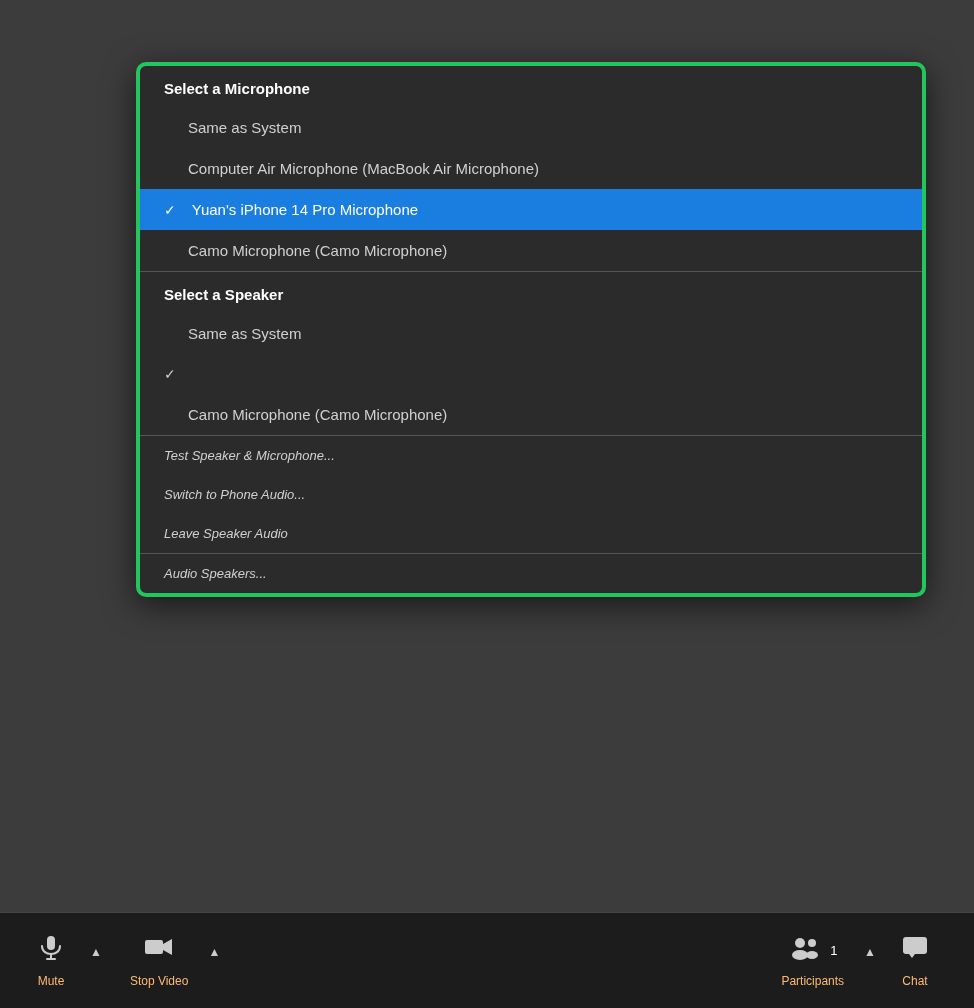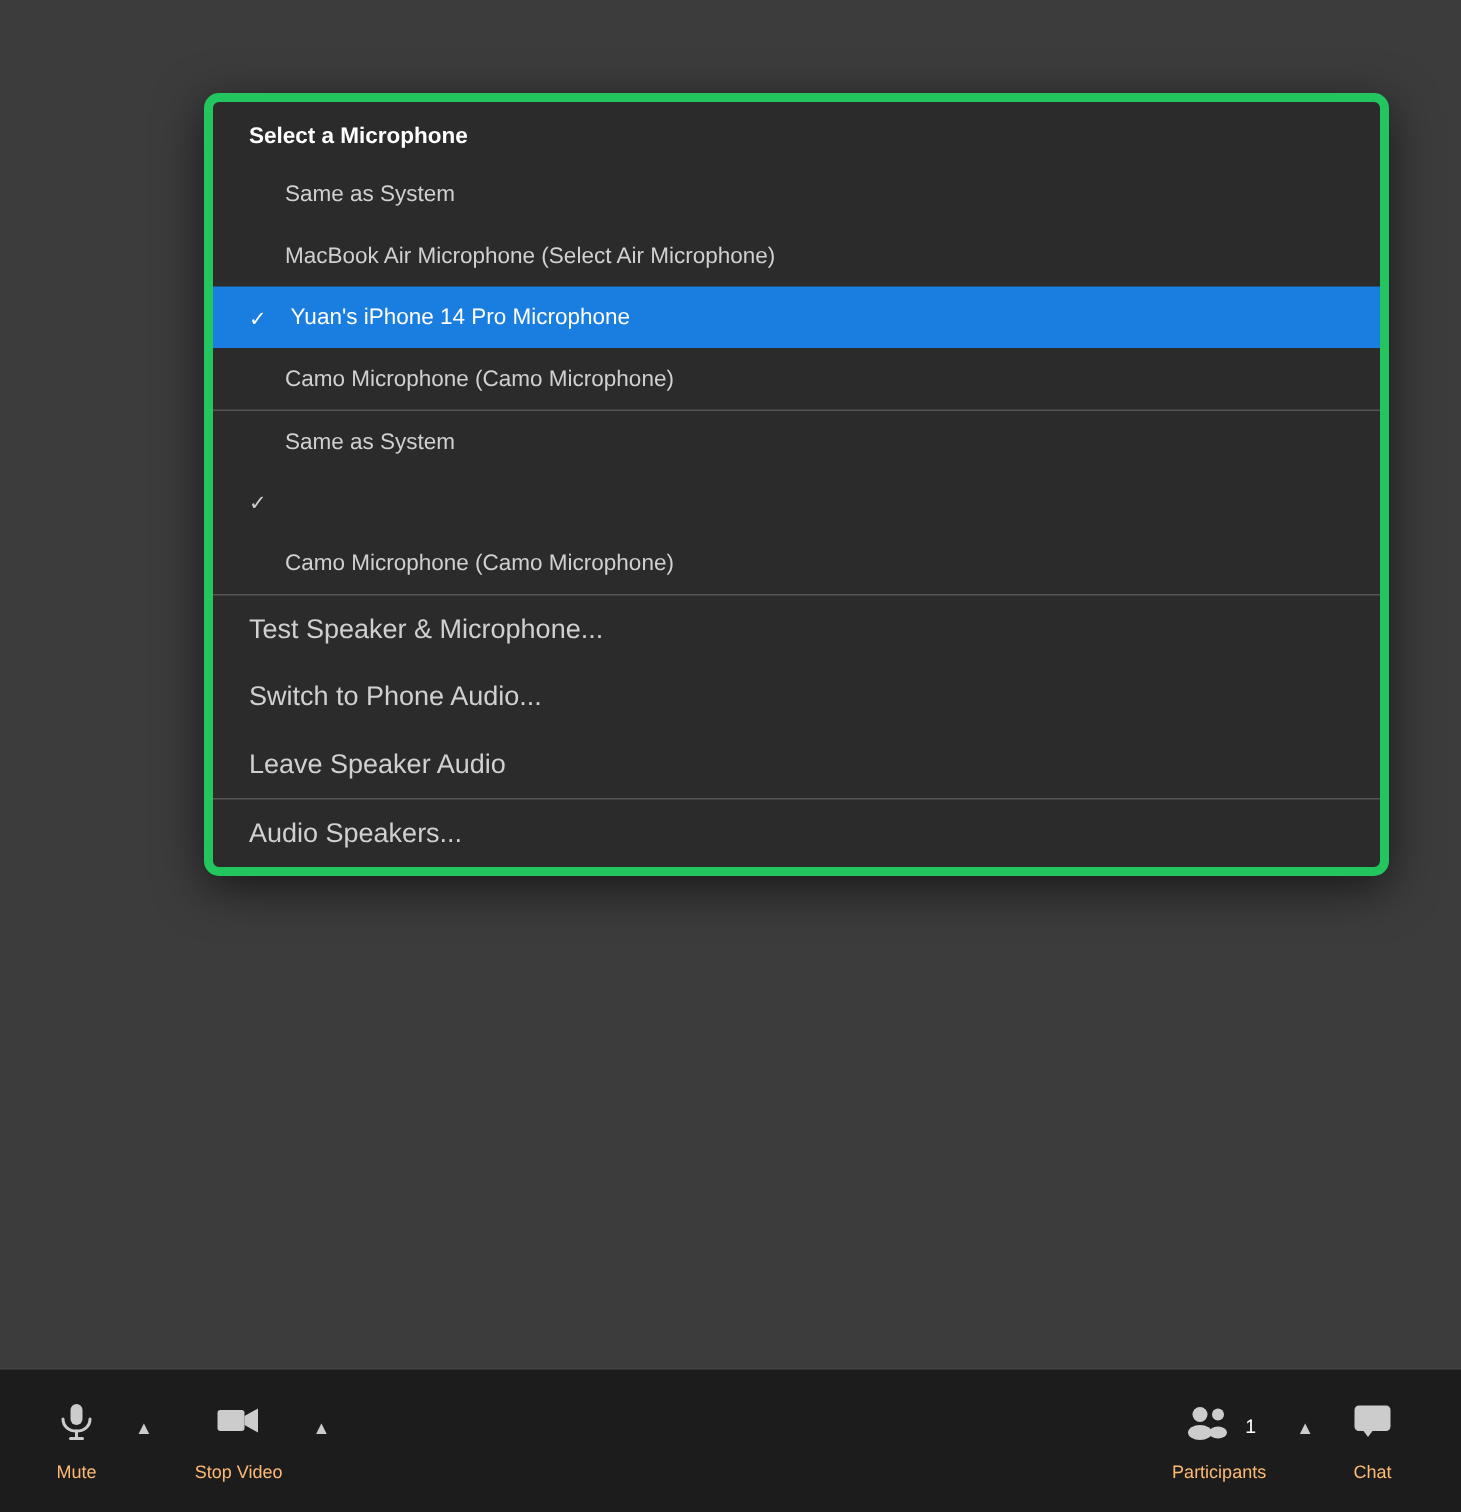--- a/index.html
+++ b/index.html
@@ -20,21 +20,21 @@
     }
 
     
     .dropdown-menu {
       position: absolute;
       top: 62px;
       left: 136px;
       width: 790px;
       background: #2b2b2b;
       border-radius: 10px;
-      border: 6px solid #22c55e;
+      border: 4px solid #22c55e;
       overflow: hidden;
       box-shadow: 0 8px 32px rgba(0,0,0,0.6);
     }
 
     .section-header {
       padding: 14px 24px 10px 24px;
       font-size: 15px;
       font-weight: 700;
       color: #ffffff;
     }
@@ -87,23 +87,24 @@
       color: #d0d0d0;
     }
 
     .section-divider {
       height: 1px;
       background: #555;
     }
 
     .action-item {
       padding: 12px 24px;
-      font-size: 18px;
-      color: #d0d0d0;
-      cursor: pointer;
+      font-size: 13px;
+      color: #d0d0d0;
+      cursor: pointer;
+      font-style: italic;
     }
 
     
     .toolbar {
       position: absolute;
       bottom: 0;
       left: 0;
       right: 0;
       height: 96px;
       background: #1c1c1c;
@@ -173,34 +174,35 @@
 
 <div class="dropdown-menu">
 
   <div class="section-header">Select a Microphone</div>
 
   <div class="menu-item">
     <span>Same as System</span>
   </div>
 
   <div class="menu-item">
-    <span>MacBook Air Microphone (Select Air Microphone)</span>
+    <span>Computer Air Microphone (MacBook Air Microphone)</span>
   </div>
 
   <div class="menu-item selected">
     <span class="checkmark">✓</span>
     <span>Yuan's iPhone 14 Pro Microphone</span>
   </div>
 
   <div class="menu-item">
     <span>Camo Microphone (Camo Microphone)</span>
   </div>
 
   <div class="section-divider"></div>
 
+  <div class="section-header">Select a Speaker</div>
 
   <div class="menu-item">
     <span>Same as System</span>
   </div>
 
   <div class="speaker-item-checked">
     <span class="checkmark-visible">✓</span>
   </div>
 
   <div class="menu-item">

